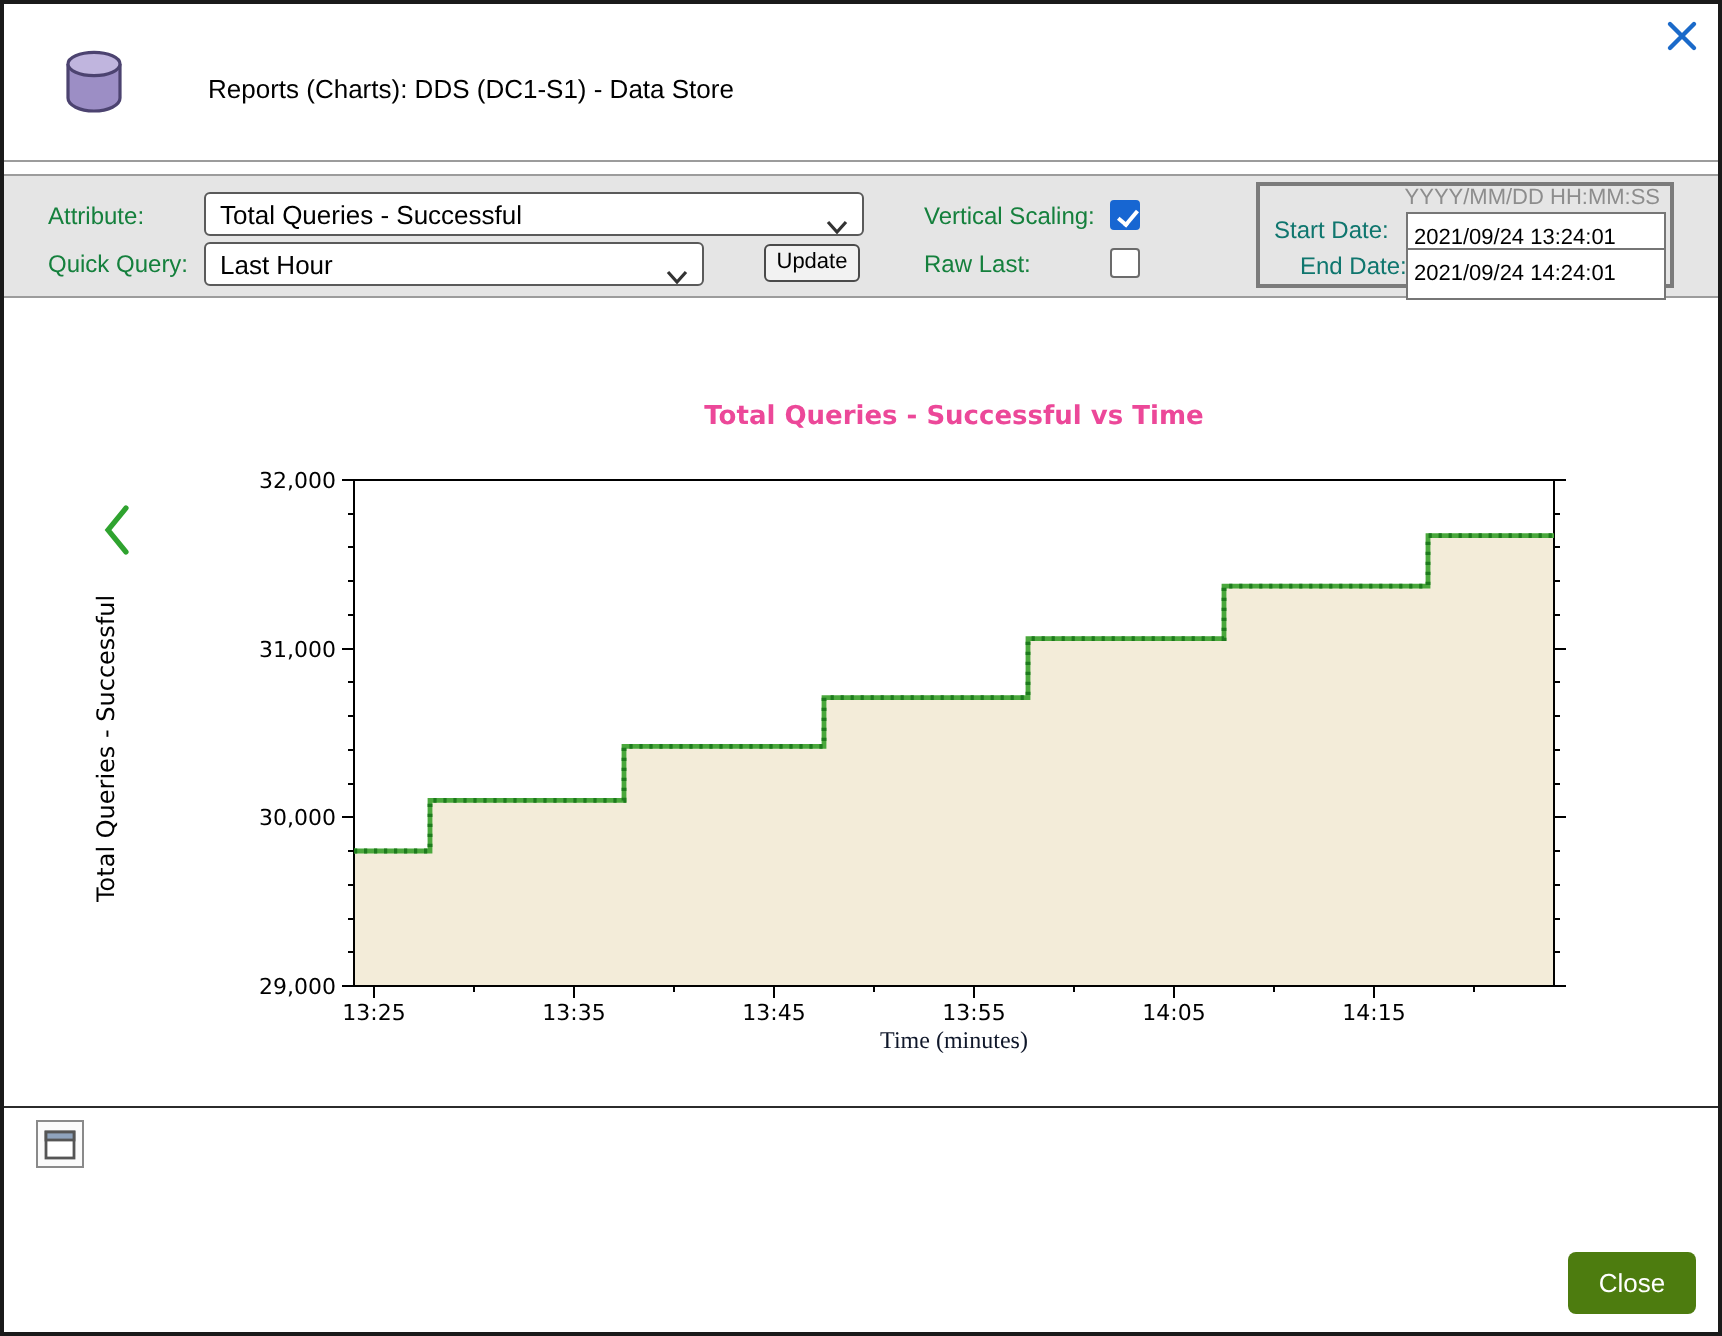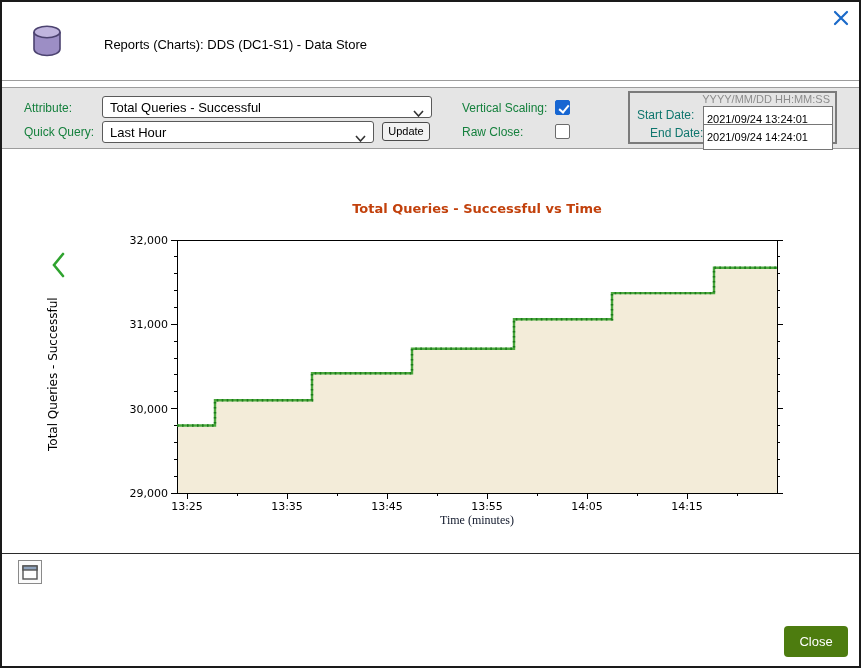--- a/index.html
+++ b/index.html
@@ -12,36 +12,36 @@
   .dlg-title { position:absolute; left:102px; top:35px; font-size:13px; color:#000; white-space:nowrap; }
   .close-x { position:absolute; left:828px; top:6px; width:22px; height:22px; background:none; border:none; cursor:pointer; padding:2px; }
   .header-rule { position:absolute; left:0; top:78px; width:100%; border-top:1px solid #9c9c9c; }
 
   
   .controls { position:absolute; left:0; top:85px; width:100%; height:62px; background:#e5e5e5; border-top:1px solid #9c9c9c; border-bottom:1px solid #9c9c9c; }
   .lbl { position:absolute; font-size:12px; color:#15803d; white-space:nowrap; }
   .select { position:absolute; height:22px; background:#fff; border:1px solid #5a5a5a; border-radius:3px; font-size:13px; display:flex; align-items:center; padding:0 24px 0 7px; cursor:pointer; white-space:nowrap; }
   .select .chev { position:absolute; right:7px; top:8px; }
   #attribute-select { left:100px; top:8px; width:330px; }
-  #quick-select { left:100px; top:33px; width:272px; }
+  #quick-select { left:100px; top:33px; width:250px; }
   .update-btn { position:absolute; left:380px; top:34px; width:48px; height:19px; font-size:11px; color:#000; background:#f2f2f2; border:1px solid #4a4a4a; border-radius:3px; cursor:pointer; font-family:inherit; line-height:1; }
   .checkbox { position:absolute; width:15px; height:15px; background:#fff; border:1.5px solid #6b6b6b; border-radius:2px; cursor:pointer; }
   .checkbox.checked { background:#1766d2; border-color:#1766d2; }
   .checkbox.checked::after { content:""; position:absolute; left:4.5px; top:1.5px; width:4px; height:8px; border:solid #fff; border-width:0 2px 2px 0; transform:rotate(40deg); }
   #vs-cb { left:553px; top:12px; }
   #rd-cb { left:553px; top:36px; }
 
   .date-box { position:absolute; left:626px; top:3px; width:209px; height:53px; border:2px solid #7b7b7b; }
   .hint { position:absolute; right:5px; top:0; font-size:11px; color:#8d8d8d; white-space:nowrap; }
   .dlabel { position:absolute; font-size:12px; color:#0f766e; white-space:nowrap; }
   .dinput { position:absolute; width:130px; height:16px; font-size:11px; color:#000; border:1px solid #767676; padding:12px 3px; font-family:inherit; background:#fff; }
 
   
   .chart-region { position:absolute; left:0; top:190px; width:861px; height:350px; }
-  .chart-title { position:absolute; left:175px; top:9px; width:600px; text-align:center; font-family:"DejaVu Sans", sans-serif; font-size:13px; font-weight:bold; color:#c2410c; }
+  .chart-title { position:absolute; left:175px; top:9px; width:600px; text-align:center; font-family:"DejaVu Sans", sans-serif; font-size:13px; font-weight:bold; color:#ec4899; }
   .chart-subtitle { position:absolute; left:175px; top:27px; width:600px; text-align:center; font-family:"DejaVu Sans", sans-serif; font-size:11px; color:#000; }
   .axis-chevron { position:absolute; left:49px; top:60px; }
   .y-axis-label { position:absolute; left:44px; top:62px; height:240px; width:18px; writing-mode:vertical-rl; transform:rotate(180deg); text-align:center; font-family:"DejaVu Sans", sans-serif; font-size:12px; color:#000; white-space:nowrap; }
   .x-axis-label { position:absolute; left:175px; top:321px; width:600px; text-align:center; font-family:Liberation Serif, serif; font-size:12px; color:#0f172a; }
   #chart-svg { position:absolute; left:0; top:0; }
 
   
   .footer-rule { position:absolute; left:0; top:551px; width:100%; border-top:1px solid #2b2b2b; }
   .report-btn { position:absolute; left:16px; top:558px; width:24px; height:24px; background:#fbfbfb; border:1px solid #8a8a8a; display:flex; align-items:center; justify-content:center; cursor:pointer; }
   .close-btn { position:absolute; left:782px; top:624px; width:64px; height:31px; background:#4d7c0f; color:#fff; border:none; border-radius:4px; font-size:13px; font-family:inherit; cursor:pointer; }
@@ -83,21 +83,21 @@
         <svg width="11" height="7" viewBox="0 0 11 7">
             <polyline points="1,1 5.5,6 10,1" fill="none" stroke="#333" stroke-width="1.6"></polyline>
           </svg>
       </span>
     </div>
     <button class="update-btn">Update</button>
 
     <span class="lbl" style="left:460px; top:13px;">Vertical Scaling:</span>
     <span class="checkbox checked" id="vs-cb"></span>
 
-    <span class="lbl" style="left:460px; top:37px;">Raw Close:</span>
+    <span class="lbl" style="left:460px; top:37px;">Raw Last:</span>
     <span class="checkbox" id="rd-cb"></span>
 
     <div class="date-box">
       <span class="hint">YYYY/MM/DD HH:MM:SS</span>
       <span class="dlabel" style="left:7px; top:15px;">Start Date:</span>
       <input class="dinput" style="left: 73px; top: 13px;" value="2021/09/24 13:24:01">
       <span class="dlabel" style="left:20px; top:33px;">End Date:</span>
       <input class="dinput" style="left: 73px; top: 31px;" value="2021/09/24 14:24:01">
     </div>
   </div>

